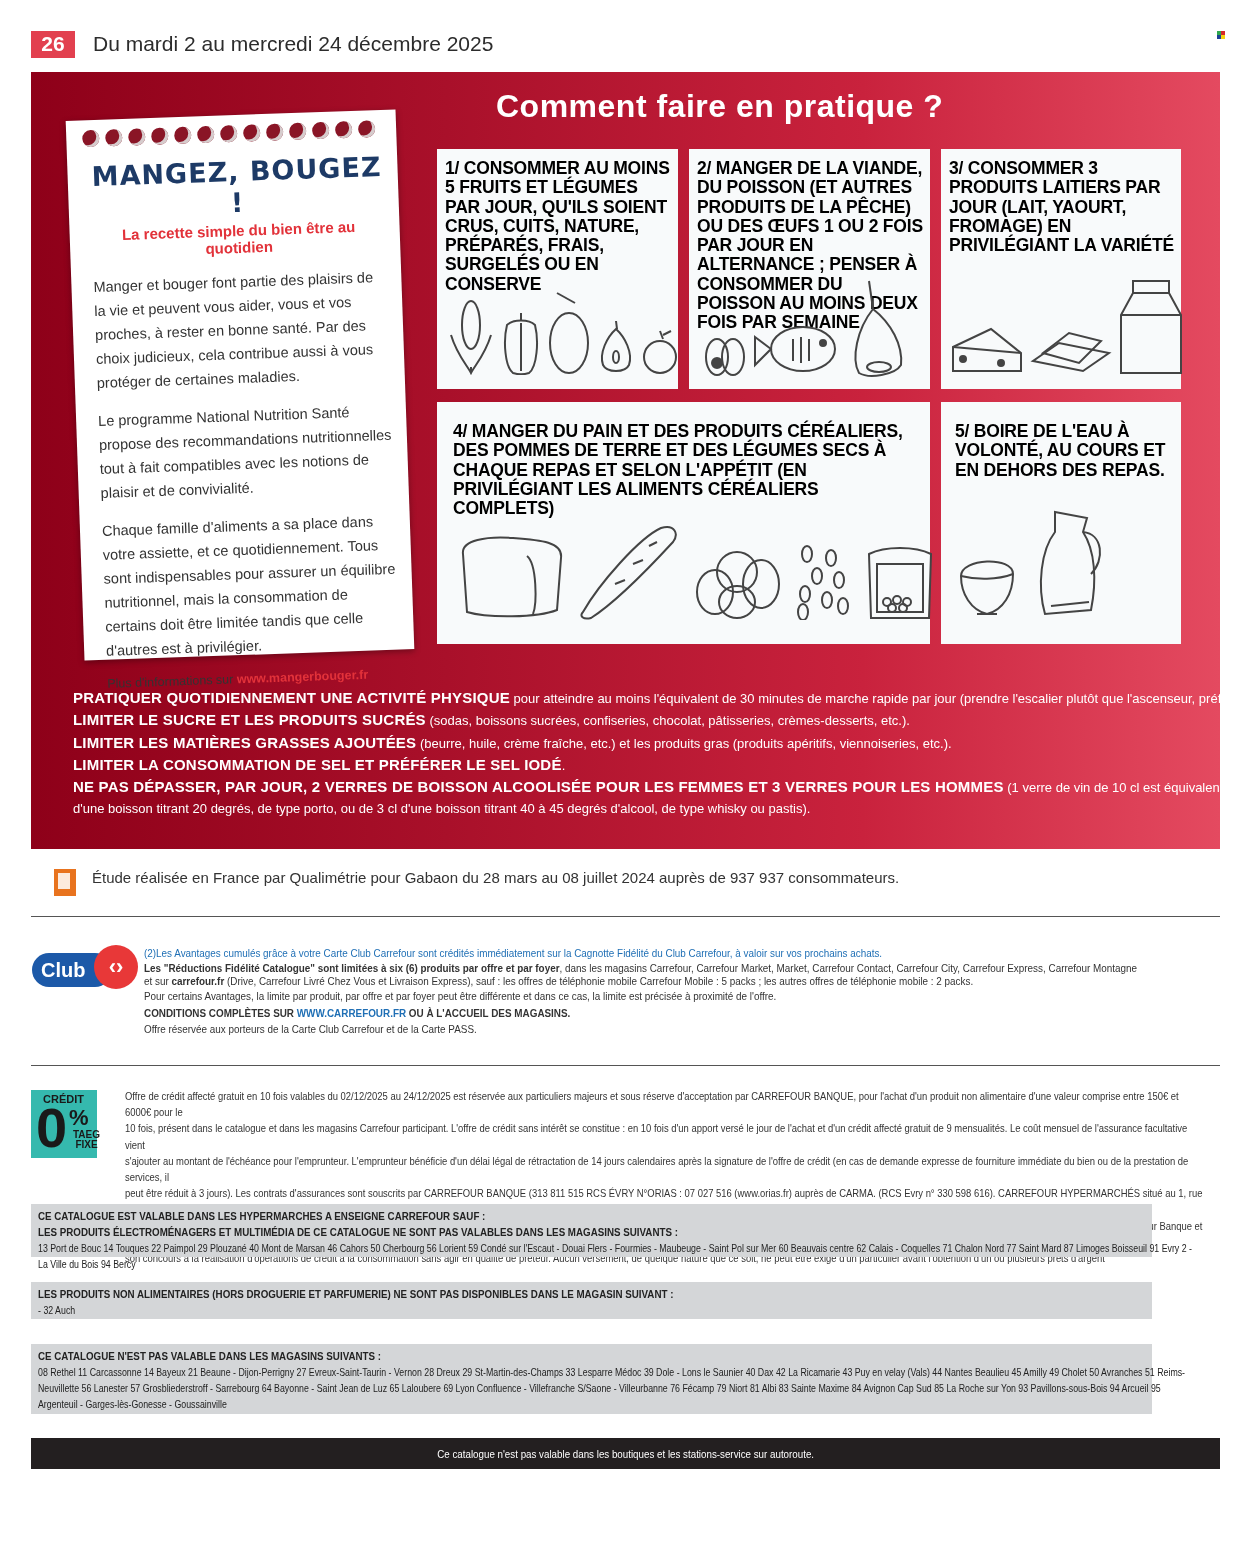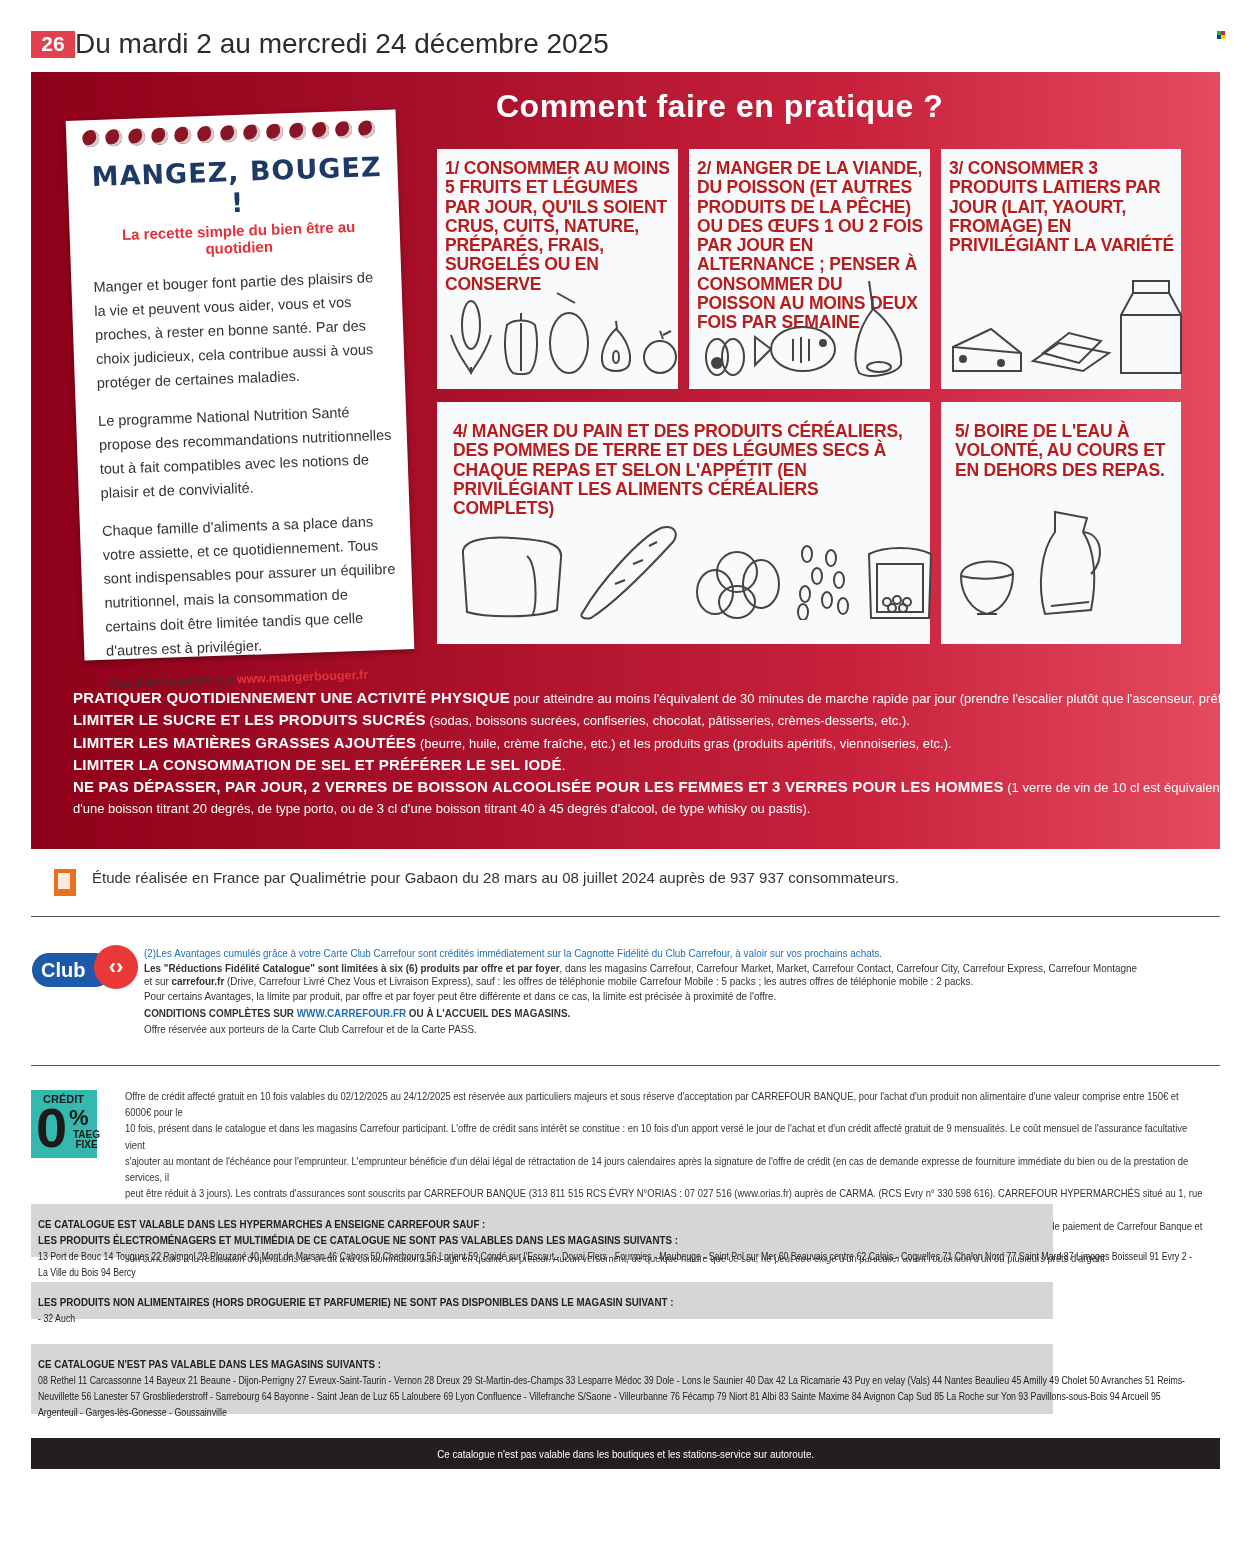--- a/index.html
+++ b/index.html
@@ -1,40 +1,40 @@
 <!DOCTYPE html>
 <html><head>
 <meta charset="utf-8">
 <style>
   * { box-sizing: border-box; margin: 0; padding: 0; }
   html, body { width: 1250px; height: 1563px; background: #ffffff; overflow: hidden; }
   body { position: relative; font-family: "Liberation Sans", sans-serif; color: #2b2b2b; }
 
   .page-header { position: absolute; left: 31px; top: 30px; height: 28px; display: flex; align-items: center; }
   .page-number { background: #e2404f; color: #fff; font-weight: bold; font-size: 21px; width: 44px; height: 27px; display: flex; align-items: center; justify-content: center; }
-  .page-date { font-size: 28px; color: #2c2c2c; }
+  .page-date { margin-left: 18px; font-size: 21px; color: #2c2c2c; }
   .logo-dots { position: absolute; left: 1217px; top: 31px; width: 8px; height: 8px; display: grid; grid-template-columns: 4px 4px; }
   .logo-dots span { width: 4px; height: 4px; display: block; }
 
   .hero { position: absolute; left: 31px; top: 72px; width: 1189px; height: 777px;
           background: linear-gradient(90deg, #8e0019 0%, #a9102a 35%, #c9223d 70%, #e44a60 100%); }
   .hero-title { position: absolute; left: 465px; top: 16px; color: #fff; font-size: 32px; font-weight: bold; letter-spacing: 0.5px; }
 
   .note { position: absolute; left: 44px; top: 43px; width: 330px; height: 540px; background: #fff;
           transform: rotate(-2deg); box-shadow: 0 2px 6px rgba(0,0,0,0.35); padding: 10px 14px 0 22px; }
   .note-dots { display: flex; gap: 6px; margin-left: -6px; }
   .note-dots span { width: 17px; height: 17px; border-radius: 50%; background: #8a1526; box-shadow: inset -3px -2px 0 #d6cccd; display: block; }
   .note-title { margin-top: 14px; font-family: "DejaVu Sans", sans-serif; font-weight: bold; font-size: 27px; color: #1d3a66; letter-spacing: 1px; text-align: center; }
   .note-subtitle { margin-top: 4px; font-size: 15px; font-weight: bold; color: #e2323a; text-align: center; }
   .note-p { margin-top: 14px; font-size: 14.5px; line-height: 24px; color: #333; }
   .note-link-line { margin-top: 14px; font-size: 12.5px; color: #333; }
   .note-link { color: #e2323a; font-weight: bold; }
 
   .card { position: absolute; background: #f8fafb; }
-  .card-text { position: absolute; left: 8px; top: 10px; right: 6px; color: #b91c1c; font-weight: bold; font-size: 17.5px; line-height: 19.3px; text-transform: uppercase; letter-spacing: -0.2px; }
+  .card-text { position: absolute; left: 8px; top: 10px; right: 6px; color: #000000; font-weight: bold; font-size: 17.5px; line-height: 19.3px; text-transform: uppercase; letter-spacing: -0.2px; }
   .illus { position: absolute; display: flex; align-items: flex-end; gap: 6px; }
   .illus svg { stroke: #444; fill: none; stroke-width: 2; }
 
   .advice { position: absolute; left: 42px; top: 615px; width: 1140px; color: #fff; font-size: 13px; line-height: 21.3px; }
   .advice b { font-size: 15px; font-weight: bold; letter-spacing: 0.2px; }
   .advice .line { white-space: nowrap; }
 
   .study { position: absolute; left: 32px; top: 869px; display: flex; align-items: flex-start; padding-left: 22px; }
   .study-icon { width: 22px; height: 27px; background: #e8731e; position: relative; }
   .study-icon::after { content: ""; position: absolute; left: 4px; top: 4px; width: 12px; height: 16px; background: #fff; opacity: 0.85; }
@@ -50,21 +50,21 @@
   .club-text .blue { color: #1f6fb5; }
   .club-text b { font-weight: bold; }
 
   .credit { position: absolute; left: 31px; top: 1090px; width: 66px; height: 68px; background: #35b9ae; color: #1a1a1a; }
   .credit .c1 { position: absolute; left: 12px; top: 3px; font-weight: bold; font-size: 11px; }
   .credit .c2 { position: absolute; left: 5px; top: 10px; font-weight: bold; font-size: 56px; line-height: 56px; }
   .credit .c3 { position: absolute; left: 38px; top: 15px; font-weight: bold; font-size: 22px; }
   .credit .c4 { position: absolute; left: 42px; top: 40px; font-weight: bold; font-size: 10px; line-height: 10px; text-align: center; }
   .credit-text { position: absolute; left: 125px; top: 1088px; font-size: 11.5px; line-height: 16.2px; color: #333; transform: scaleX(0.82); transform-origin: left top; width: 1315px; }
 
-  .graybox { position: absolute; left: 31px; width: 1022px; background: #d4d6d8; padding: 12px 7px; font-size: 11px; color: #222; }
+  .graybox { position: absolute; left: 31px; width: 1121px; background: #d4d6d8; padding: 4px 7px; font-size: 11px; color: #222; }
   .graybox .hd { font-weight: bold; font-size: 11.5px; line-height: 16px; transform: scaleX(0.85); transform-origin: left top; white-space: nowrap; }
   .graybox .txt { font-size: 11px; line-height: 16px; transform: scaleX(0.8); transform-origin: left top; width: 1450px; }
 
   .blackbar { position: absolute; left: 31px; top: 1438px; width: 1189px; height: 31px; background: #231f20; color: #fff; font-size: 11.5px; display: flex; align-items: center; justify-content: center; }
   .blackbar span { transform: scaleX(0.85); display: inline-block; }
 </style>
 </head>
 <body>
 
 <div class="page-header">

